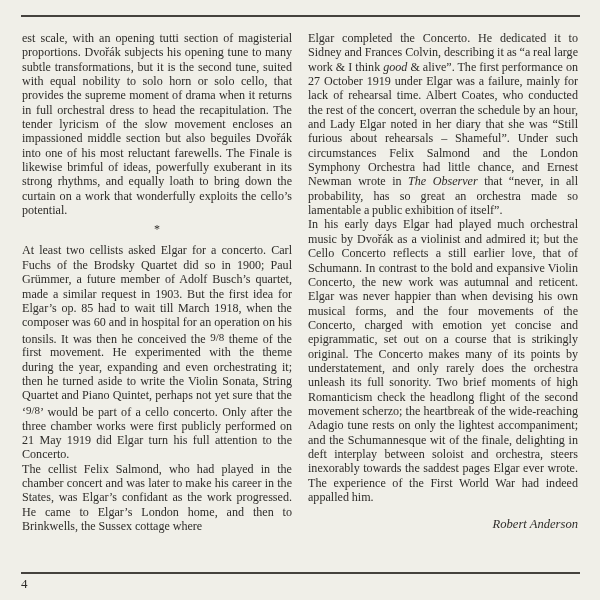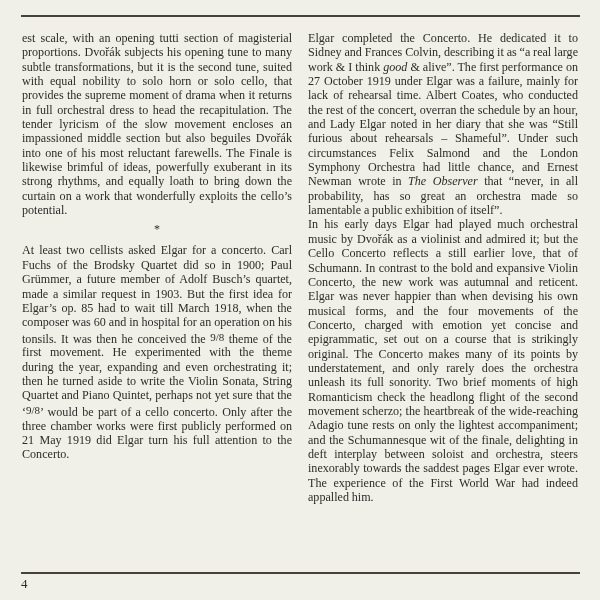--- a/index.html
+++ b/index.html
@@ -78,25 +78,27 @@
 <div class="page">
 
   <div class="rule top"></div>
 
   <div class="columns">
 
     <div class="col">
       <p><span>est scale, with an opening tutti section of magisterial proportions. Dvořák subjects his opening tune to many subtle transformations, but it is the second tune, suited with equal nobility to solo horn or solo cello, that provides the supreme moment of drama when it returns in full orchestral dress to head the recapitulation. The tender lyricism of the slow movement encloses an impassioned middle section but also beguiles Dvořák into one of his most reluctant farewells. The Finale is likewise brimful of ideas, powerfully exuberant in its strong rhythms, and equally loath to bring down the curtain on a work that wonderfully exploits the cello’s potential.</span></p>
       <div class="separator">*</div>
       <p><span>At least two cellists asked Elgar for a concerto. Carl Fuchs of the Brodsky Quartet did so in 1900; Paul Grümmer, a future member of Adolf Busch’s quartet, made a similar request in 1903. But the first idea for Elgar’s op. 85 had to wait till March 1918, when the composer was 60 and in hospital for an operation on his tonsils. It was then he conceived the </span><span class="seg-frac">9/8</span><span> theme of the first movement. He experimented with the theme during the year, expanding and even orchestrating it; then he turned aside to write the Violin Sonata, String Quartet and Piano Quintet, perhaps not yet sure that the ‘</span><span class="seg-frac">9/8</span><span>’ would be part of a cello concerto. Only after the three chamber works were first publicly performed on 21 May 1919 did Elgar turn his full attention to the Concerto.</span></p>
+      <p><span>The cellist Felix Salmond, who had played in the chamber concert and was later to make his career in the States, was Elgar’s confidant as the work progressed. He came to Elgar’s London home, and then to Brinkwells, the Sussex cottage where</span></p>
     </div>
 
     <div class="col">
       <p><span>Elgar completed the Concerto. He dedicated it to Sidney and Frances Colvin, describing it as “a real large work &amp; I think </span><span class="seg-i">good</span><span> &amp; alive”. The first performance on 27 October 1919 under Elgar was a failure, mainly for lack of rehearsal time. Albert Coates, who conducted the rest of the concert, overran the schedule by an hour, and Lady Elgar noted in her diary that she was “Still furious about rehearsals – Shameful”. Under such circumstances Felix Salmond and the London Symphony Orchestra had little chance, and Ernest Newman wrote in </span><span class="seg-i">The Observer</span><span> that “never, in all probability, has so great an orchestra made so lamentable a public exhibition of itself”.</span></p>
       <p><span>In his early days Elgar had played much orchestral music by Dvořák as a violinist and admired it; but the Cello Concerto reflects a still earlier love, that of Schumann. In contrast to the bold and expansive Violin Concerto, the new work was autumnal and reticent. Elgar was never happier than when devising his own musical forms, and the four movements of the Concerto, charged with emotion yet concise and epigrammatic, set out on a course that is strikingly original. The Concerto makes many of its points by understatement, and only rarely does the orchestra unleash its full sonority. Two brief moments of high Romanticism check the headlong flight of the second movement scherzo; the heartbreak of the wide-reaching Adagio tune rests on only the lightest accompaniment; and the Schumannesque wit of the finale, delighting in deft interplay between soloist and orchestra, steers inexorably towards the saddest pages Elgar ever wrote. The experience of the First World War had indeed appalled him.</span></p>
+      <div class="byline">Robert Anderson</div>
     </div>
 
   </div>
 
   <div class="rule bottom"></div>
 
   <div class="page-number">4</div>
 
 </div>
 

